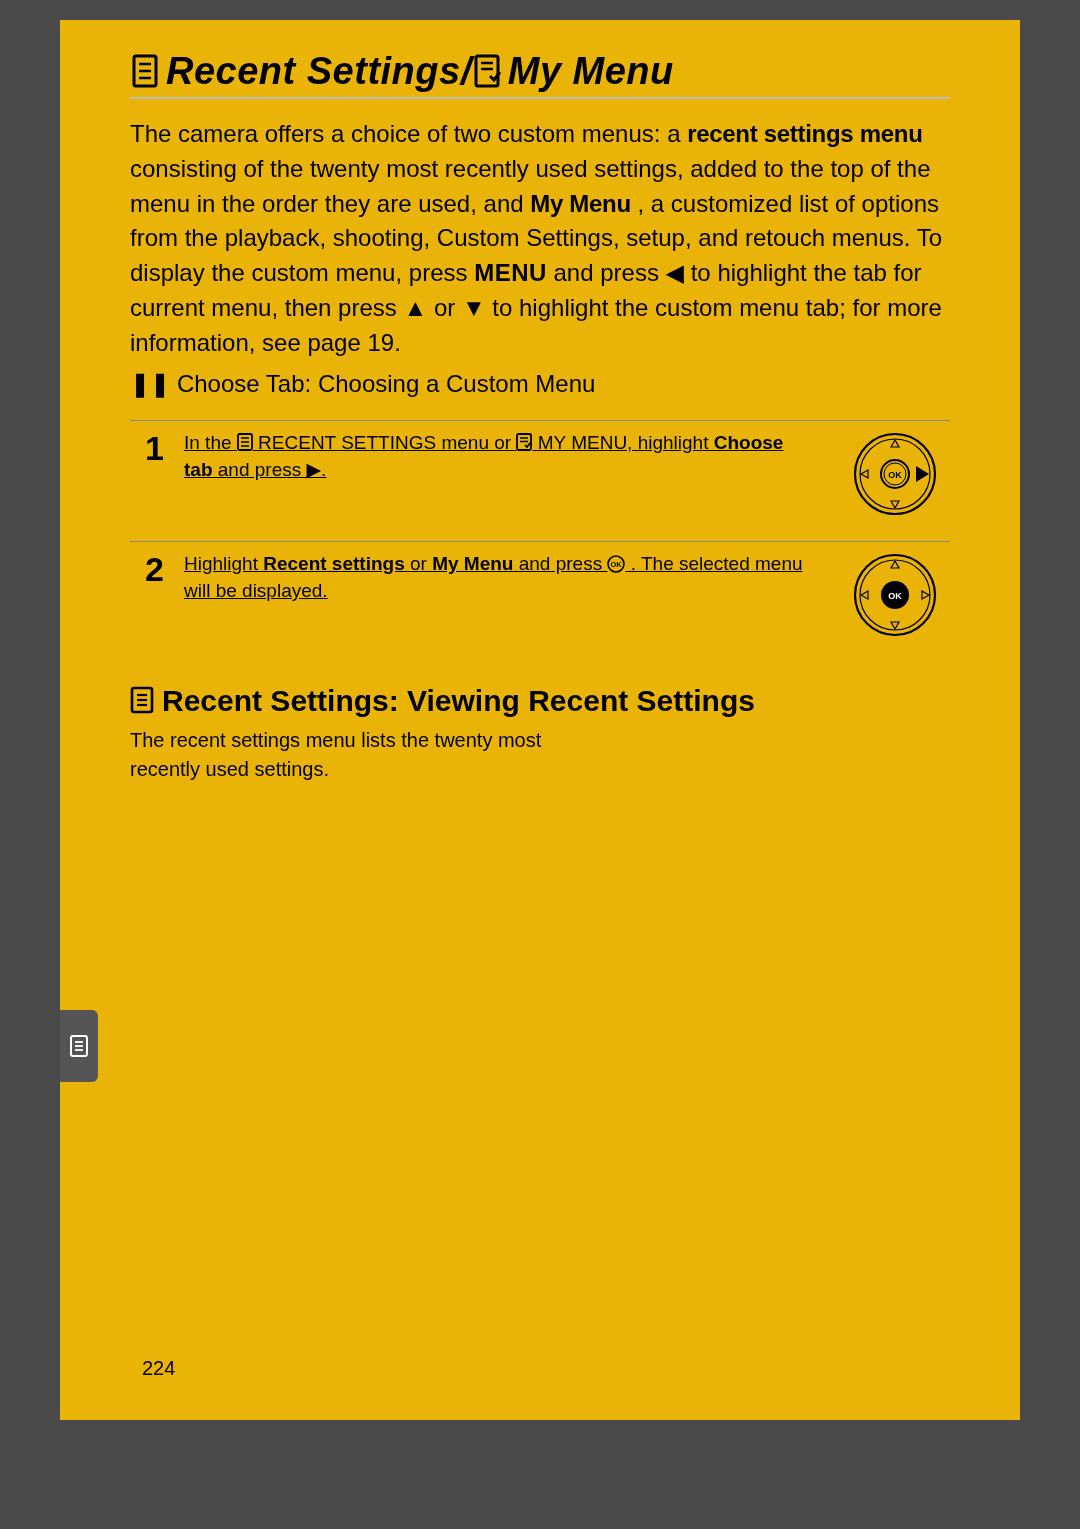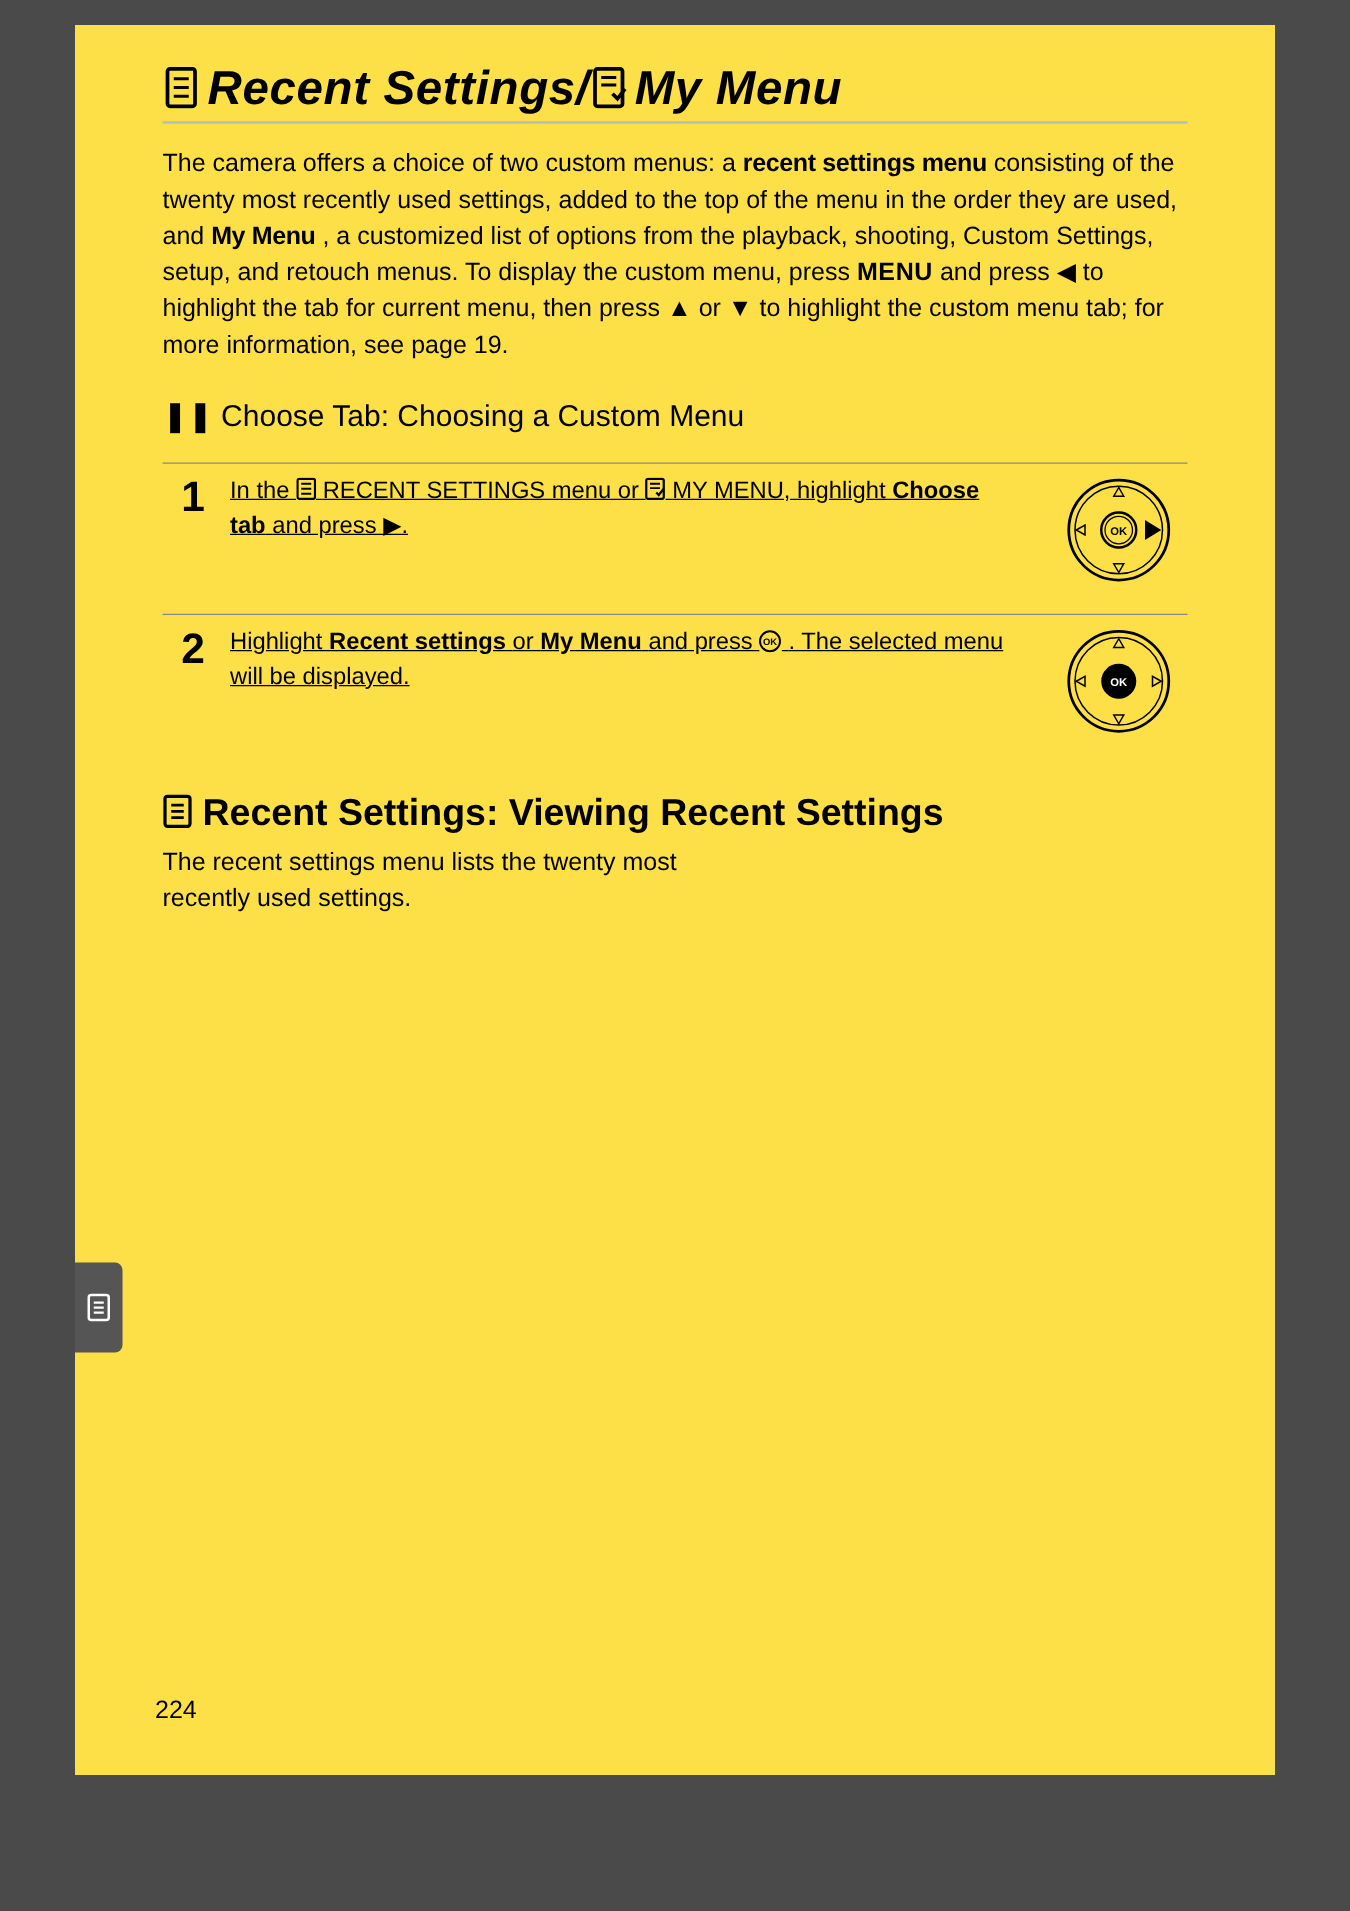--- a/index.html
+++ b/index.html
@@ -5,21 +5,21 @@
   html, body {
     margin: 0;
     padding: 0;
     background: #4a4a4a;
     font-family: "Segoe UI", Arial, sans-serif;
     color: #000;
   }
   .page {
     width: 960px;
     margin: 20px auto;
-    background: #fde047;
+    background: #eab308;
     padding: 30px 70px 70px 70px;
     position: relative;
     min-height: 1400px;
     box-sizing: border-box;
   }
   .title-bar {
     border-bottom: 2px solid #bbb;
     padding-bottom: 4px;
     margin-bottom: 18px;
   }
@@ -29,23 +29,23 @@
     font-style: italic;
     letter-spacing: .5px;
   }
   .title .part1, .title .part2 { display:inline; }
   .title-icon {
     display:inline-block;
     vertical-align: -4px;
     margin-right:6px;
   }
   .intro {
-    font-size: 20px;
+    font-size: 24px;
     line-height: 1.45;
-    margin-bottom: 28px;
+    margin-bottom: 9px;
   }
   .bold { font-weight: 800; }
   .cond-bold { font-weight:800; font-stretch: condensed; letter-spacing:-.3px; }
   .menu-key { font-family: Arial Narrow, Arial, sans-serif; font-weight:700; letter-spacing:.5px; }
   .subhead {
     font-size: 24px;
     margin-bottom: 4px;
   }
   .body-p {
     font-size: 20px;
@@ -104,21 +104,21 @@
     left: 0;
     top: 990px;
     width: 38px;
     height: 72px;
     background: #555;
     border-radius: 0 6px 6px 0;
     display:flex; align-items:center; justify-content:center;
   }
   .page-num {
     position: absolute;
-    left: 64px;
+    left: 82px;
     bottom: 40px;
     font-size: 20px;
   }
   svg { display:block; }
 </style>
 </head>
 <body>
 
 <div class="page">
 

